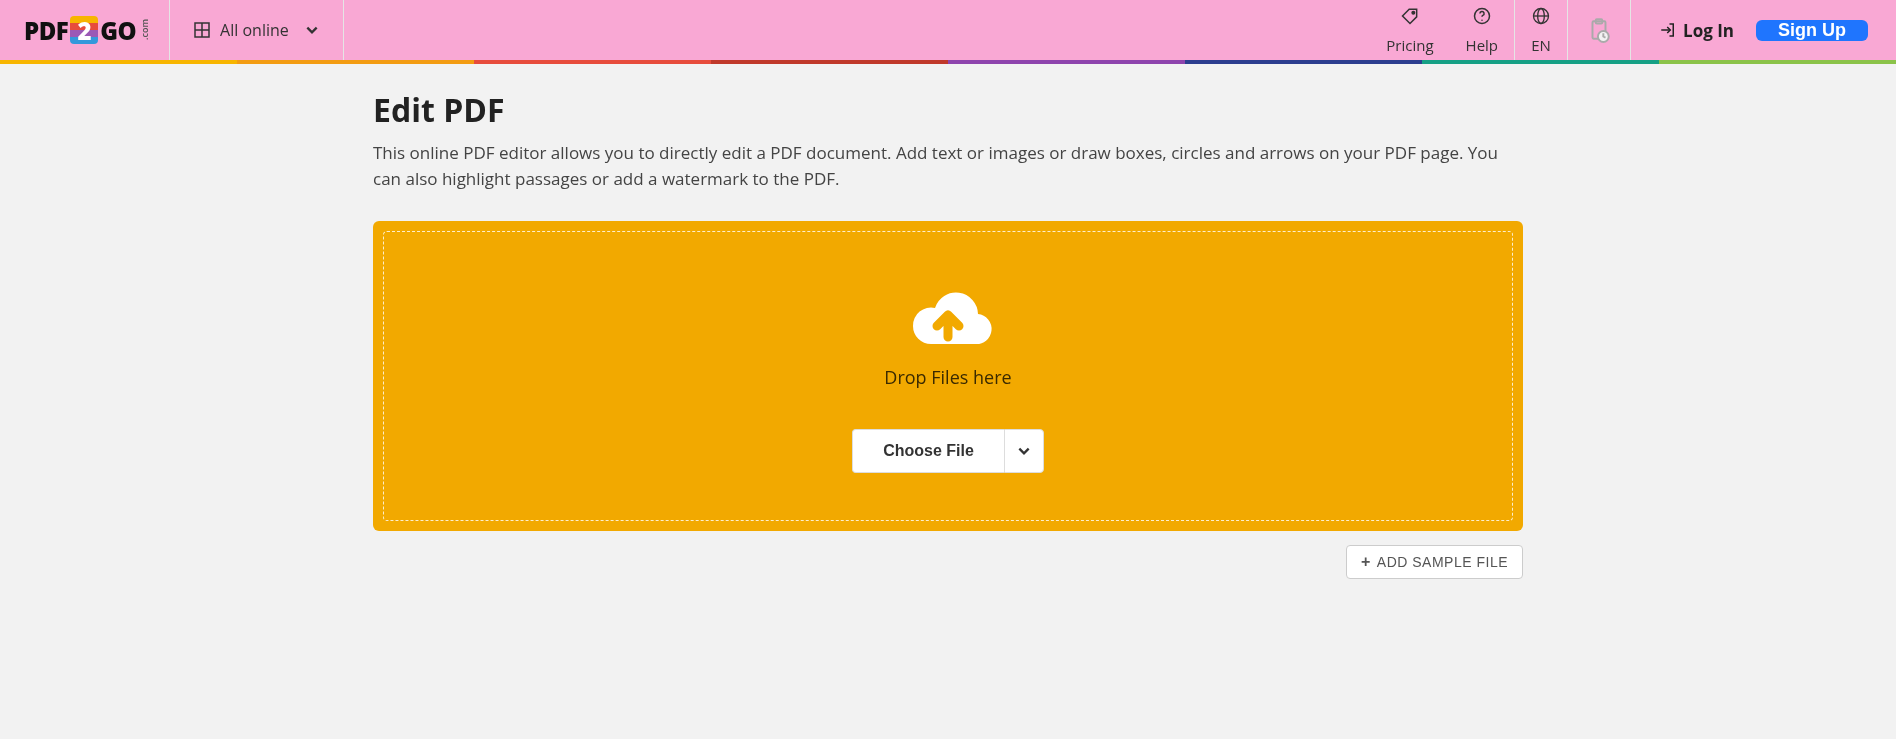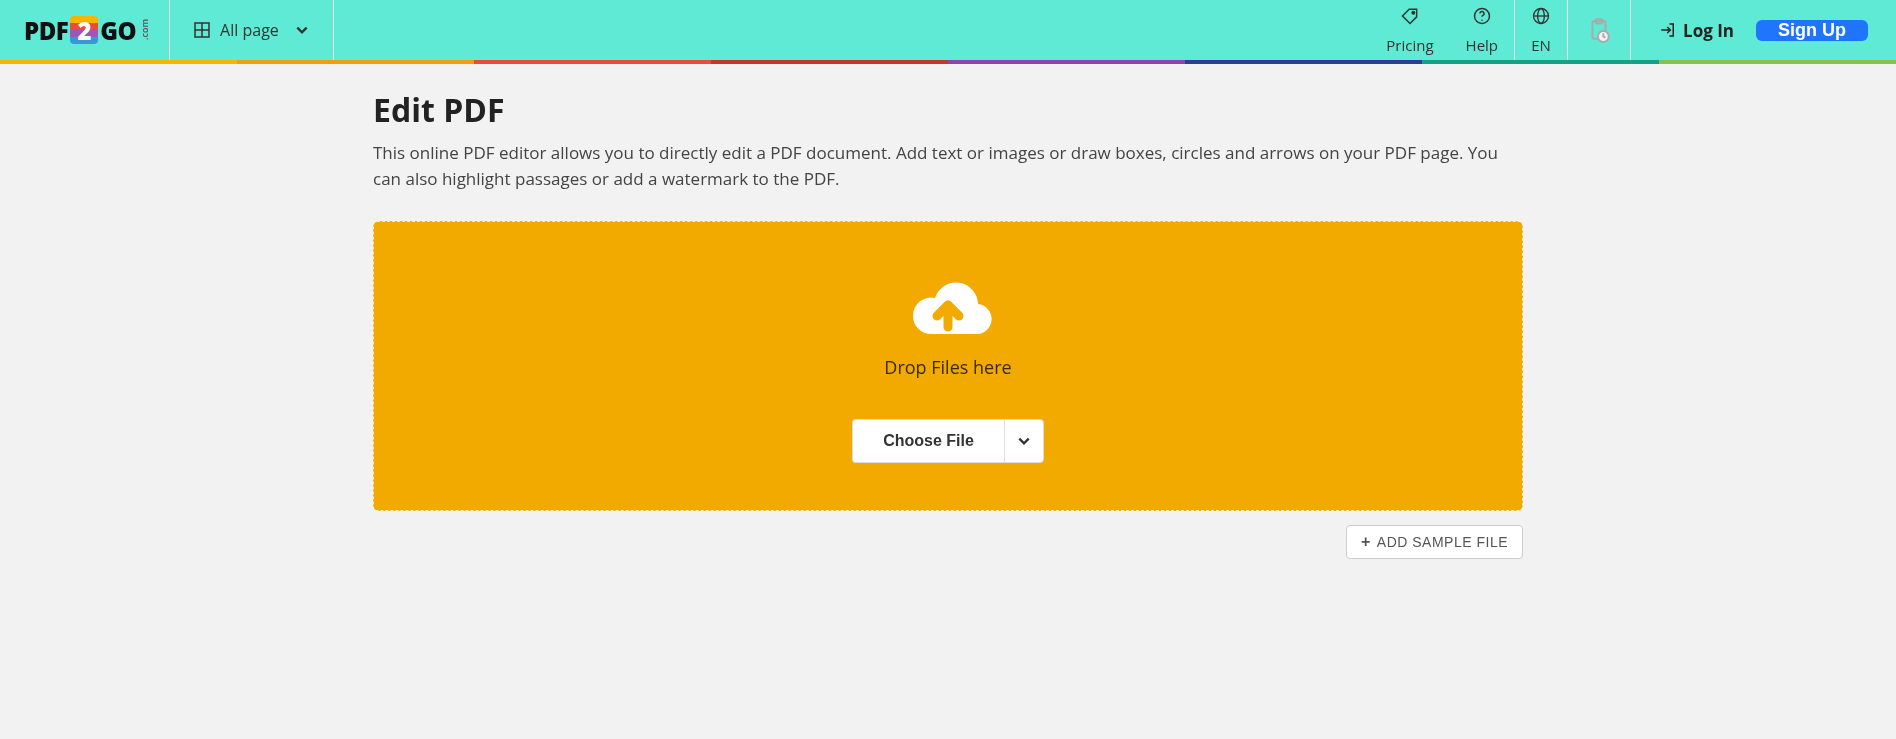--- a/index.html
+++ b/index.html
@@ -10,21 +10,21 @@
     width: 1896px;
     height: 739px;
     overflow: hidden;
   }
 
   
   .topbar {
     display: flex;
     align-items: stretch;
     height: 60px;
-    background: #5eead4;
+    background: #f9a8d4;
   }
   .logo-cell {
     display: flex;
     align-items: center;
     padding: 0 18px 0 24px;
     border-right: 1px solid #e5e5e5;
   }
   .logo {
     display: flex;
     align-items: center;
@@ -174,20 +174,21 @@
   p.subtitle {
     font-size: 17px;
     color: #444;
     line-height: 1.55;
     margin-bottom: 28px;
   }
 
   .dropzone {
     background: #f2a900;
     border-radius: 6px;
+    padding: 10px;
   }
   .dropzone-inner {
     border: 1px dashed rgba(255,255,255,0.8);
     border-radius: 4px;
     min-height: 290px;
     display: flex;
     flex-direction: column;
     align-items: center;
     justify-content: center;
     padding: 30px 0;
@@ -263,21 +264,21 @@
   </div>
 
   <div class="alltools-cell">
     <span class="grid-icon">
       <svg viewBox="0 0 16 16" width="16" height="16" fill="none" stroke="#333" stroke-width="1.5">
         <rect x="1" y="1" width="14" height="14"></rect>
         <line x1="8" y1="1" x2="8" y2="15"></line>
         <line x1="1" y1="8" x2="15" y2="8"></line>
       </svg>
     </span>
-    <span>All page</span>
+    <span>All online</span>
     <span class="chevron-icon">
       <svg viewBox="0 0 12 12" width="14" height="14" fill="none" stroke="#333" stroke-width="2">
         <polyline points="2,4 6,8 10,4"></polyline>
       </svg>
     </span>
   </div>
 
   <div class="spacer"></div>
 
   <div class="nav-right">

